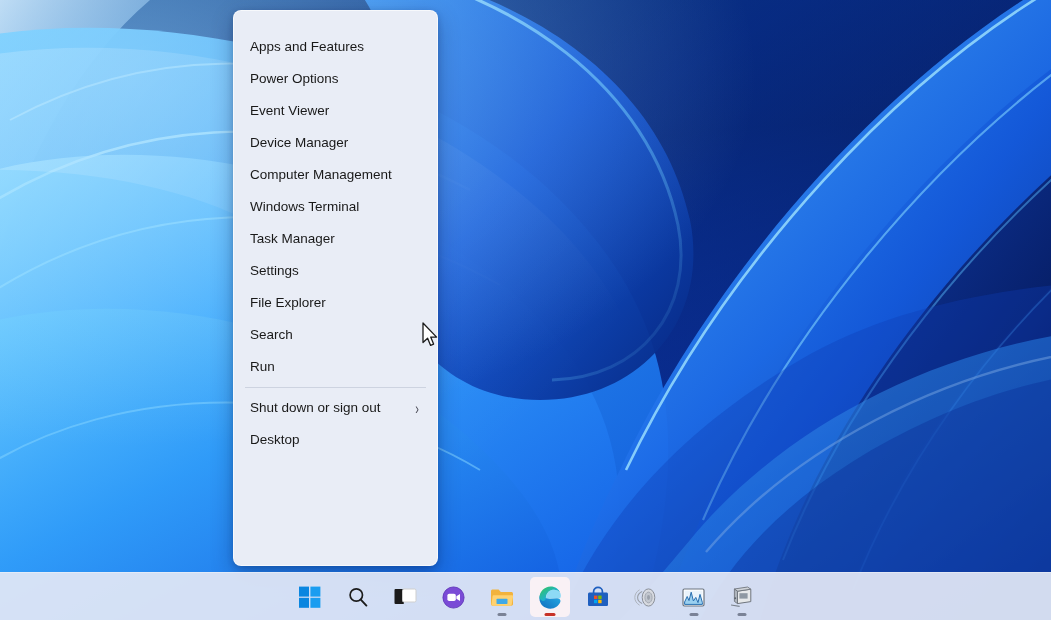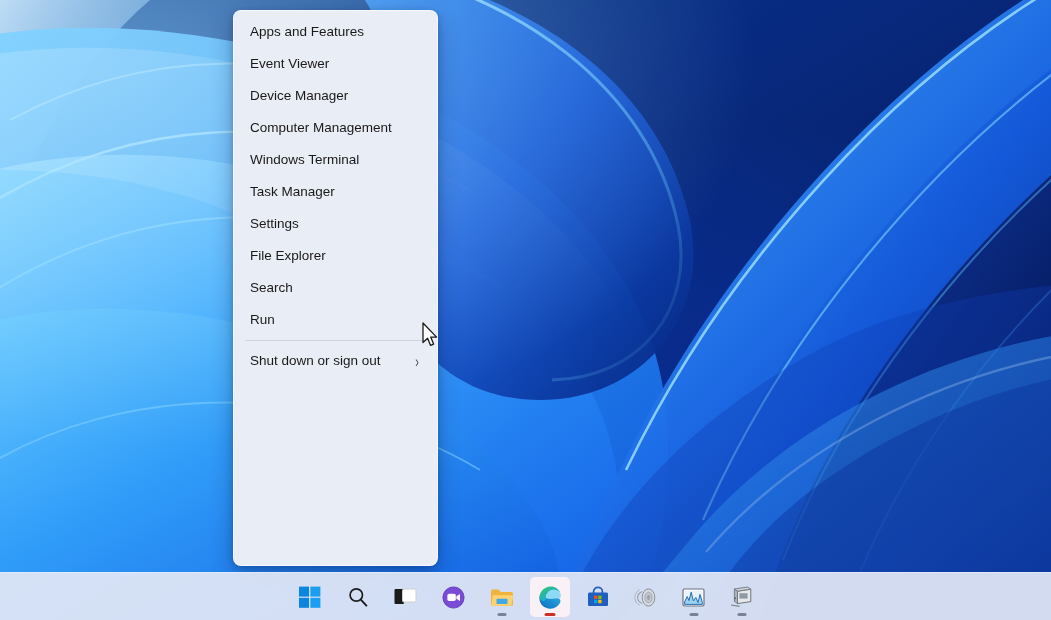--- a/index.html
+++ b/index.html
@@ -39,21 +39,21 @@
     border-radius: 8px;
     border: 1px solid rgba(255,255,255,0.65);
     box-shadow: 0 8px 22px rgba(0, 20, 70, 0.30),
                 0 2px 6px rgba(0, 20, 70, 0.20);
     overflow: hidden;
     box-sizing: border-box;
   }
   .menu-list {
     list-style: none;
     margin: 0;
-    padding: 5px 0 0 0;
+    padding: 20px 0 0 0;
   }
   .menu-item {
     position: relative;
     height: 32px;
     line-height: 32px;
     margin: 0 3px;
     padding: 0 13px;
     font-size: 13.5px;
     color: #191919;
     border-radius: 4px;
@@ -241,20 +241,23 @@
       <rect width="1051" height="620" fill="url(#glowTL)"></rect>
     </svg>
   </div>
 
   <div id="context-menu">
     <ul class="menu-list" id="menu-list">
         <li class="menu-item">
           <span class="label">Apps and Features</span>
         </li>
         <li class="menu-item">
+          <span class="label">Power Options</span>
+        </li>
+        <li class="menu-item">
           <span class="label">Event Viewer</span>
         </li>
         <li class="menu-item">
           <span class="label">Device Manager</span>
         </li>
         <li class="menu-item">
           <span class="label">Computer Management</span>
         </li>
         <li class="menu-item">
           <span class="label">Windows Terminal</span>
@@ -271,20 +274,23 @@
         <li class="menu-item">
           <span class="label">Search</span>
         </li>
         <li class="menu-item">
           <span class="label">Run</span>
         </li>
         <li class="menu-sep"></li>
         <li class="menu-item">
           <span class="label">Shut down or sign out</span>
           <span class="chev">›</span>
+        </li>
+        <li class="menu-item">
+          <span class="label">Desktop</span>
         </li>
       </ul>
   </div>
 
   <div id="cursor">
     <svg width="20" height="28" viewBox="0 0 20 28" xmlns="http://www.w3.org/2000/svg">
       <path d="M3,2 L3,21.5 L7.6,17.2 L10.6,24.4 L13.6,23.1 L10.7,16.1 L16.6,16.1 Z" fill="#ffffff" stroke="#1b1b1b" stroke-width="1.3" stroke-linejoin="round"></path>
     </svg>
   </div>
 

